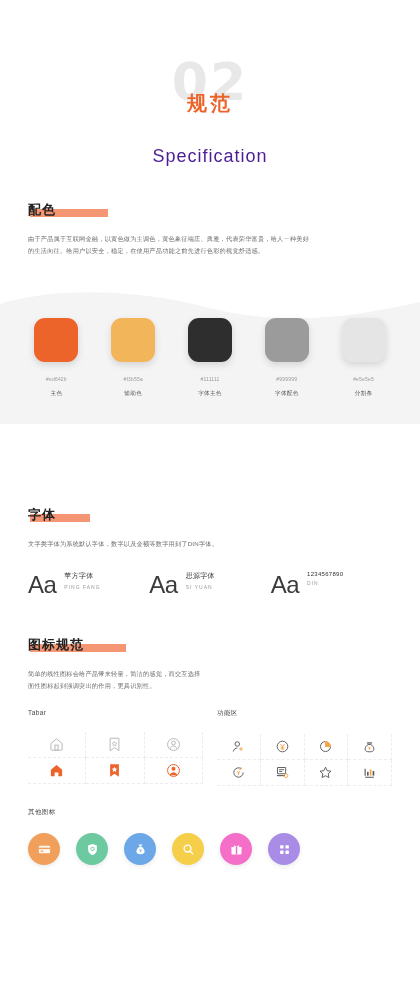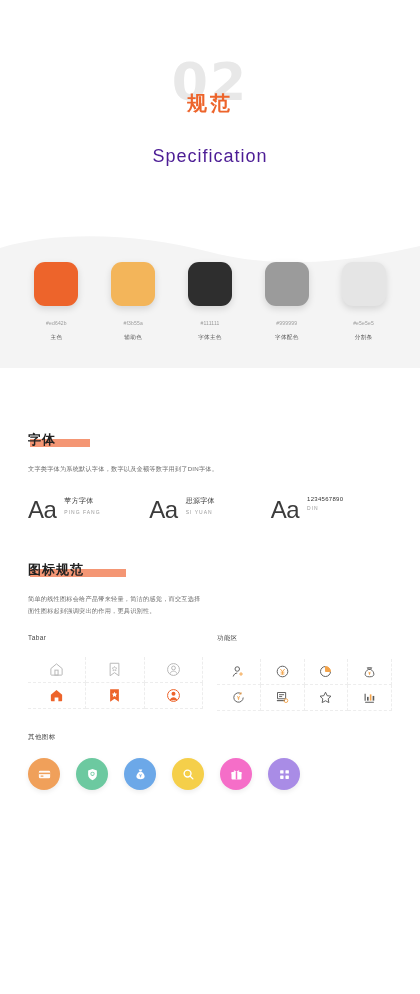--- a/index.html
+++ b/index.html
@@ -118,20 +118,30 @@
 <div class="page">
 
   <div class="hero">
     <div class="hero-inner">
       <div class="hero-num">02</div>
       <div class="hero-cn">规范</div>
       <div class="hero-en">Specification</div>
     </div>
   </div>
 
+  <div class="section">
+    <div class="head-wrap">
+      <div class="head-bar" style="width:78px"></div>
+      <div class="head-text">配色</div>
+    </div>
+    <div class="body-text">
+      <p>由于产品属于互联网金融，以黄色做为主调色，黄色象征端庄、典雅，代表荣华富贵，给人一种美好</p>
+      <p>的生活向往。给用户以安全，稳定，在使用产品功能之前先进行色彩的视觉舒适感。</p>
+    </div>
+  </div>
 
   <div class="band">
     <svg viewBox="0 0 420 142" preserveAspectRatio="none">
       <path d="M0,22 C60,4 140,8 210,26 C280,44 350,36 420,20 L420,142 L0,142 Z" fill="#f4f4f4"></path>
     </svg>
     <div class="swatches">
       <div class="sw-cell">
         <div class="sw-chip" style="background:#ed642b"></div>
         <div class="sw-hex">#ed642b</div>
         <div class="sw-name">主色</div>
@@ -152,21 +162,21 @@
         <div class="sw-name">字体配色</div>
       </div>
       <div class="sw-cell">
         <div class="sw-chip" style="background:#e5e5e5"></div>
         <div class="sw-hex">#e5e5e5</div>
         <div class="sw-name">分割条</div>
       </div>
     </div>
   </div>
 
-  <div class="section" style="margin-top:62px">
+  <div class="section" style="margin-top:81px">
     <div class="head-wrap">
       <div class="head-bar" style="width:60px"></div>
       <div class="head-text">字体</div>
     </div>
     <div class="body-text">
       <p>文字类字体为系统默认字体，数字以及金额等数字用到了DIN字体。</p>
     </div>
 
     <div class="font-row">
       <div class="font-item">

